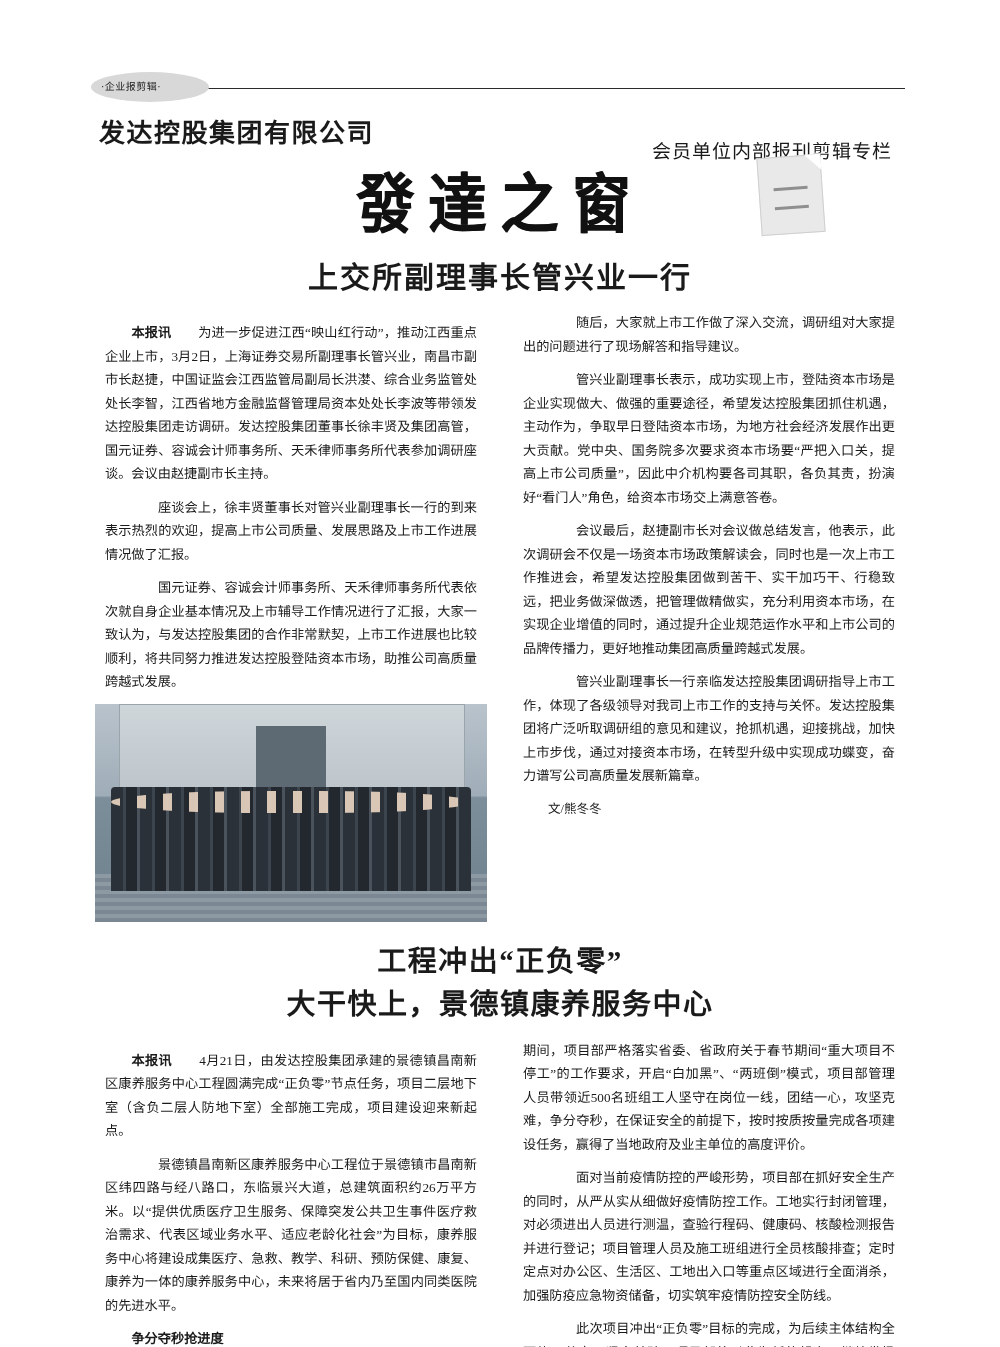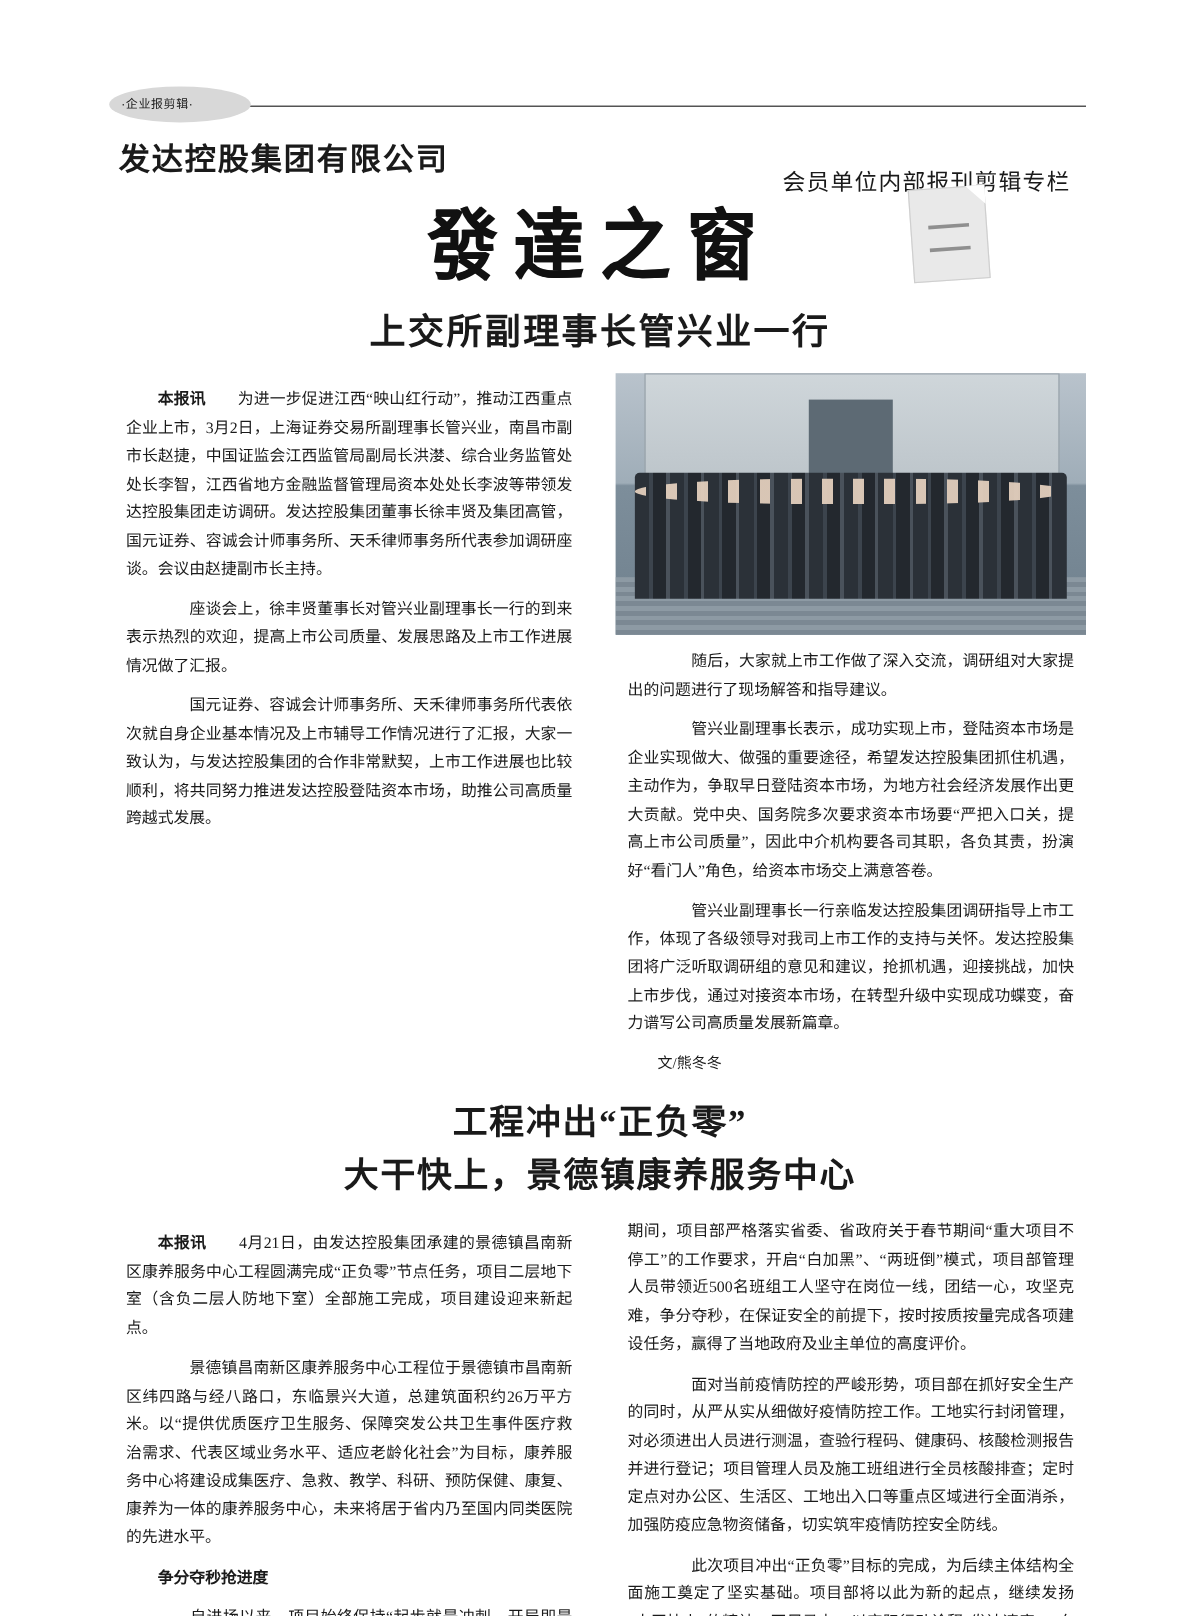--- a/index.html
+++ b/index.html
@@ -263,20 +263,21 @@
     <div class="photo">
       <div class="bldg"></div>
       <div class="door"></div>
       <div class="steps"></div>
       <div class="crowd"></div>
       <div class="heads"></div>
     </div>
 
     <p>　　随后，大家就上市工作做了深入交流，调研组对大家提出的问题进行了现场解答和指导建议。</p>
     <p>　　管兴业副理事长表示，成功实现上市，登陆资本市场是企业实现做大、做强的重要途径，希望发达控股集团抓住机遇，主动作为，争取早日登陆资本市场，为地方社会经济发展作出更大贡献。党中央、国务院多次要求资本市场要“严把入口关，提高上市公司质量”，因此中介机构要各司其职，各负其责，扮演好“看门人”角色，给资本市场交上满意答卷。</p>
+    <p>　　会议最后，赵捷副市长对会议做总结发言，他表示，此次调研会不仅是一场资本市场政策解读会，同时也是一次上市工作推进会，希望发达控股集团做到苦干、实干加巧干、行稳致远，把业务做深做透，把管理做精做实，充分利用资本市场，在实现企业增值的同时，通过提升企业规范运作水平和上市公司的品牌传播力，更好地推动集团高质量跨越式发展。</p>
     <p>　　管兴业副理事长一行亲临发达控股集团调研指导上市工作，体现了各级领导对我司上市工作的支持与关怀。发达控股集团将广泛听取调研组的意见和建议，抢抓机遇，迎接挑战，加快上市步伐，通过对接资本市场，在转型升级中实现成功蝶变，奋力谱写公司高质量发展新篇章。</p>
     <p class="byline">文/熊冬冬</p>
   </div>
 
   <div class="headline-2-wrap">
     <div class="headline-2">工程冲出“正负零”</div>
     <div class="headline-2">大干快上，景德镇康养服务中心</div>
   </div>
 
   <div class="article">

